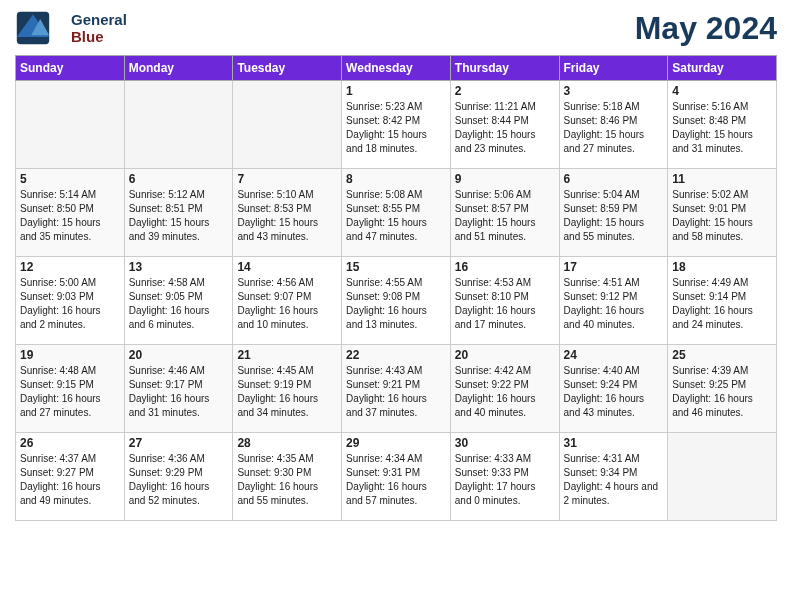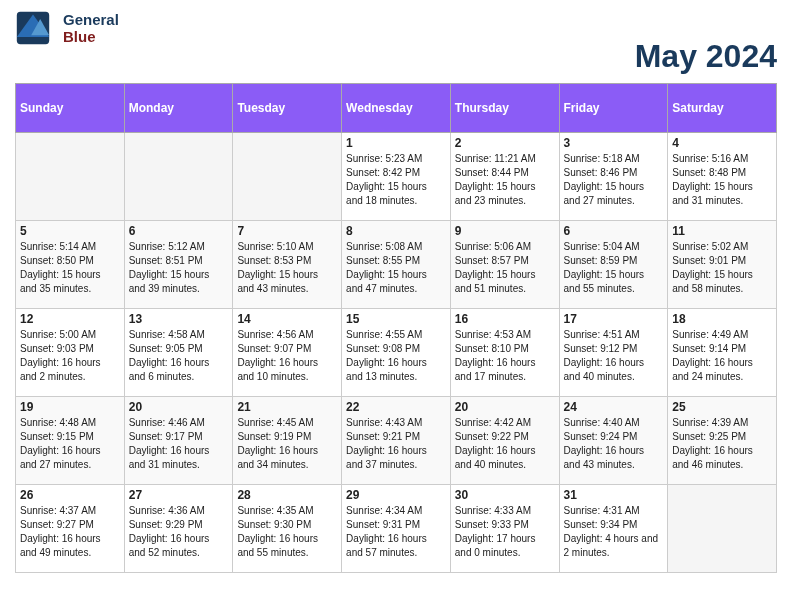--- a/index.html
+++ b/index.html
@@ -12,49 +12,48 @@
     }
     .header {
       display: flex;
       justify-content: space-between;
       align-items: flex-start;
       margin-bottom: 8px;
     }
     .logo {
       display: flex;
       align-items: center;
-      gap: 12px;
+      gap: 20px;
     }
     .logo-icon {
       width: 36px;
       height: 36px;
     }
     .title-block {
       text-align: left;
-      margin-top: 28px;
     }
     .month-year {
       font-size: 32px;
       font-weight: bold;
       color: #1a3a5c;
     }
     .location {
       font-size: 15px;
       color: #333;
     }
     table {
       width: 100%;
       border-collapse: collapse;
       table-layout: fixed;
     }
     th {
-      background-color: #8b5cf6;
+      background-color: #6d28d9;
       color: #fff;
       font-size: 12px;
-      padding: 17px 4px;
+      padding: 5px 4px;
       text-align: left;
       border: 1px solid #aaa;
     }
     td {
       vertical-align: top;
       border: 1px solid #ccc;
       padding: 3px 4px;
       font-size: 10px;
       color: #222;
       height: 88px;

